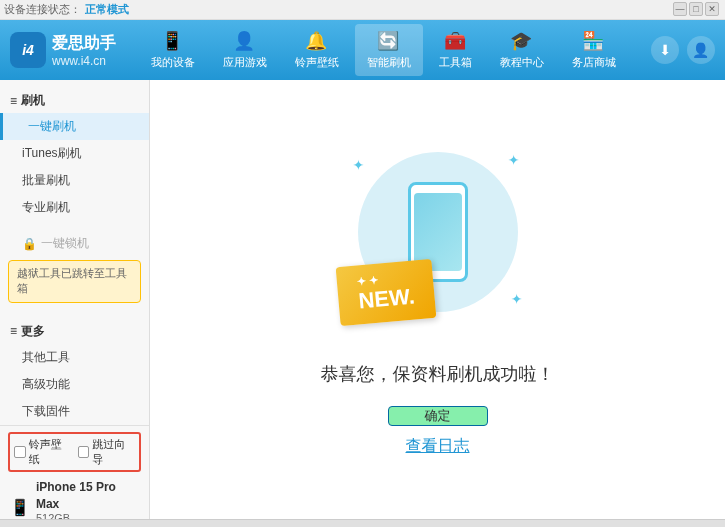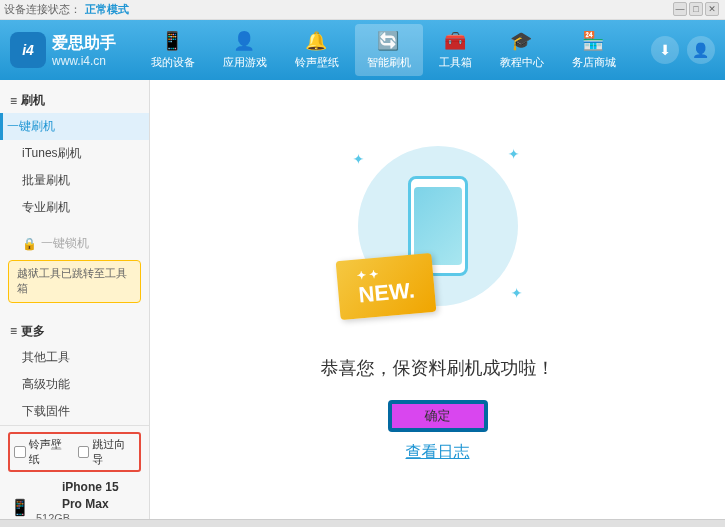--- a/index.html
+++ b/index.html
@@ -72,21 +72,21 @@
       font-size: 12px; color: #333; font-weight: bold;
     }
     .sidebar-item {
       padding: 5px 10px 5px 22px;
       font-size: 12px; color: #444; cursor: pointer;
     }
     .sidebar-item.active {
       background: #e0f0fb;
       color: #2196d4;
       border-left: 3px solid #2196d4;
-      padding-left: 4px;
+      padding-left: 25px;
     }
     .sidebar-divider { height: 1px; background: #e0e0e0; margin: 5px 10px; }
     .sidebar-disabled { padding: 4px 10px 4px 22px; color: #aaa; font-size: 12px; display: flex; align-items: center; gap: 4px; }
     .sidebar-notice {
       margin: 4px 8px;
       background: #fff3cd;
       border: 1px solid #ffc107;
       border-radius: 4px;
       padding: 5px 8px;
       font-size: 11px; color: #666; line-height: 1.4;
@@ -107,21 +107,21 @@
       display: flex; align-items: center; gap: 6px;
       padding: 3px 4px;
       border: 2px solid #e74c3c;
       border-radius: 3px;
       margin-bottom: 4px;
     }
     .checkbox-item { display: flex; align-items: center; gap: 3px; font-size: 11px; color: #333; cursor: pointer; }
     .checkbox { width: 12px; height: 12px; border: 1px solid #999; background: white; display: inline-block; border-radius: 2px; }
     .device-info { display: flex; align-items: center; gap: 6px; padding: 3px 2px; }
     .device-icon { font-size: 16px; color: #2196d4; }
-    .device-text { font-size: 12px; color: #333; font-weight: bold; line-height: 1.4; margin-left: 26px; }
+    .device-text { font-size: 12px; color: #333; font-weight: bold; line-height: 1.4; }
     .device-sub { font-size: 11px; color: #666; }
     .itunes-check { display: flex; align-items: center; gap: 4px; cursor: pointer; }
 
     
     .content {
       flex: 1;
       background: white;
       display: flex; flex-direction: column; align-items: center; justify-content: center;
       padding: 20px;
       position: relative;
@@ -173,23 +173,23 @@
       transform: rotate(-5deg);
       border-radius: 4px;
       box-shadow: 2px 2px 6px rgba(0,0,0,0.2);
     }
 
     .success-text {
       font-size: 18px; color: #333;
       margin-bottom: 20px;
     }
     .confirm-btn {
-      width: 100px; height: 32px;
-      background: #d946ef;
-      border: 4px solid #0369a1;
+      width: 100px; height: 20px;
+      background: #86efac;
+      border: 1px solid #0369a1;
       border-radius: 4px;
       font-size: 13px; color: #333;
       cursor: pointer;
       display: flex; align-items: center; justify-content: center;
       margin-bottom: 10px;
     }
     .log-link {
       font-size: 16px; color: #2196d4; cursor: pointer; text-decoration: underline;
     }
   </style>

